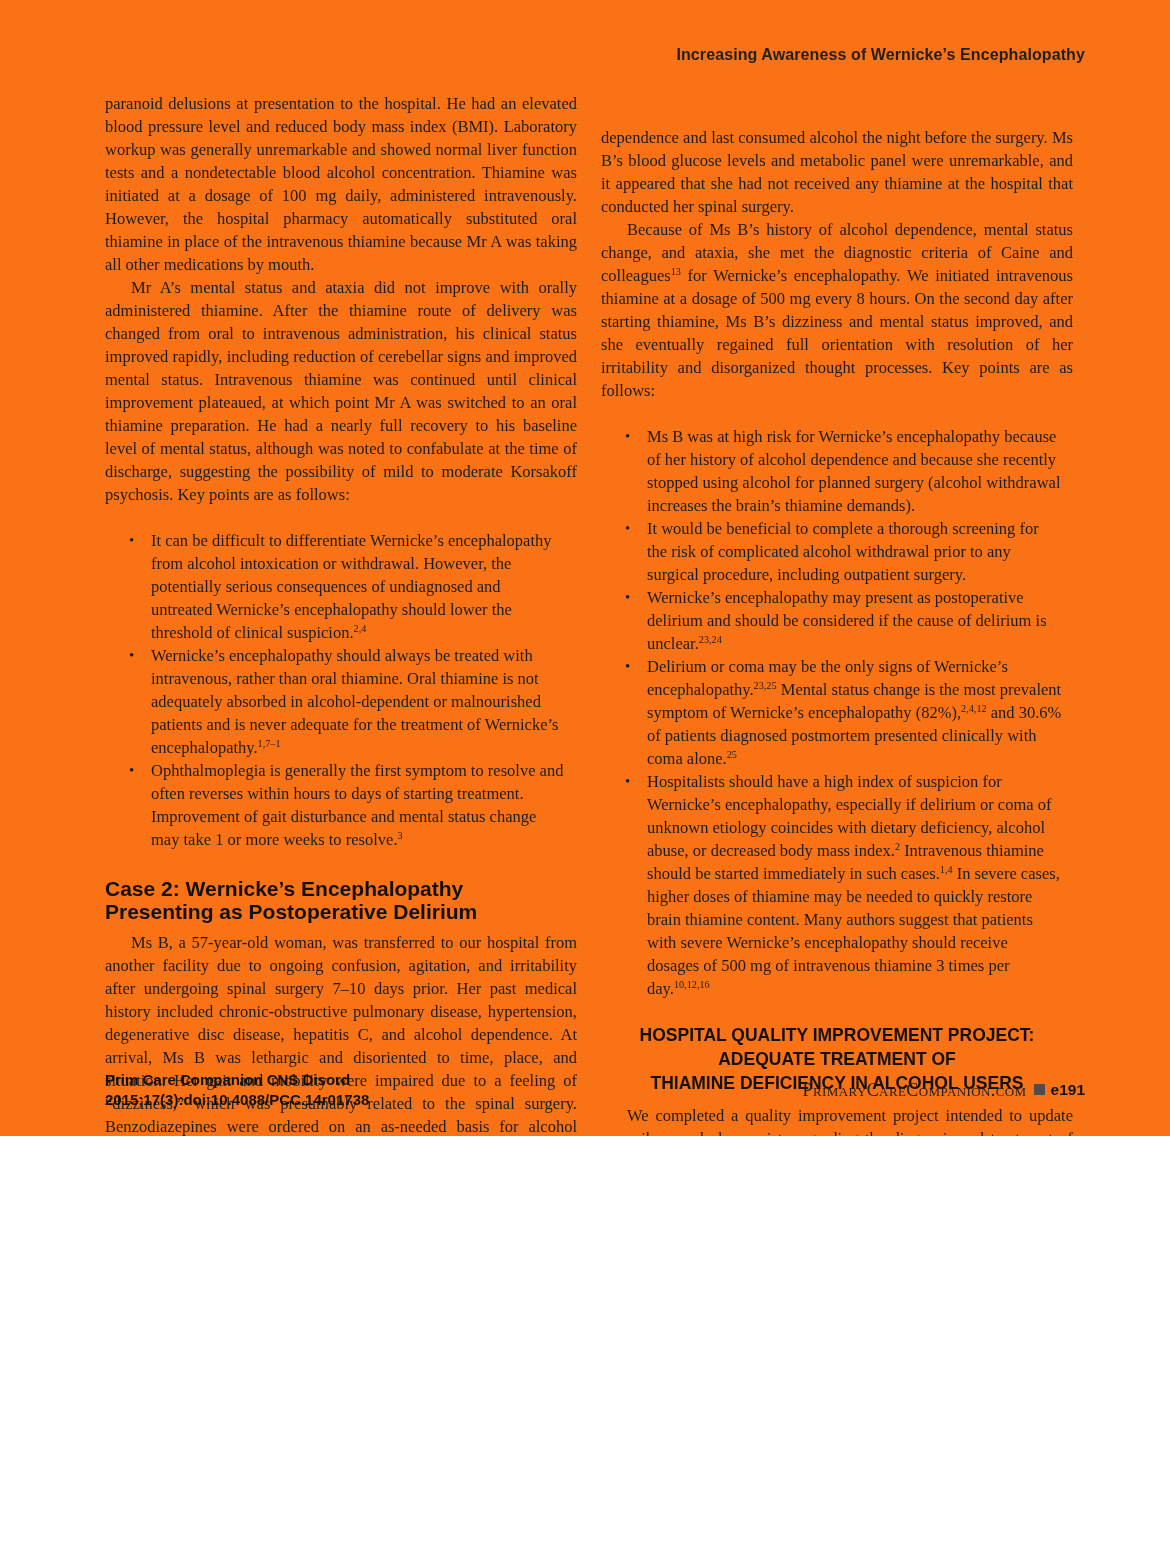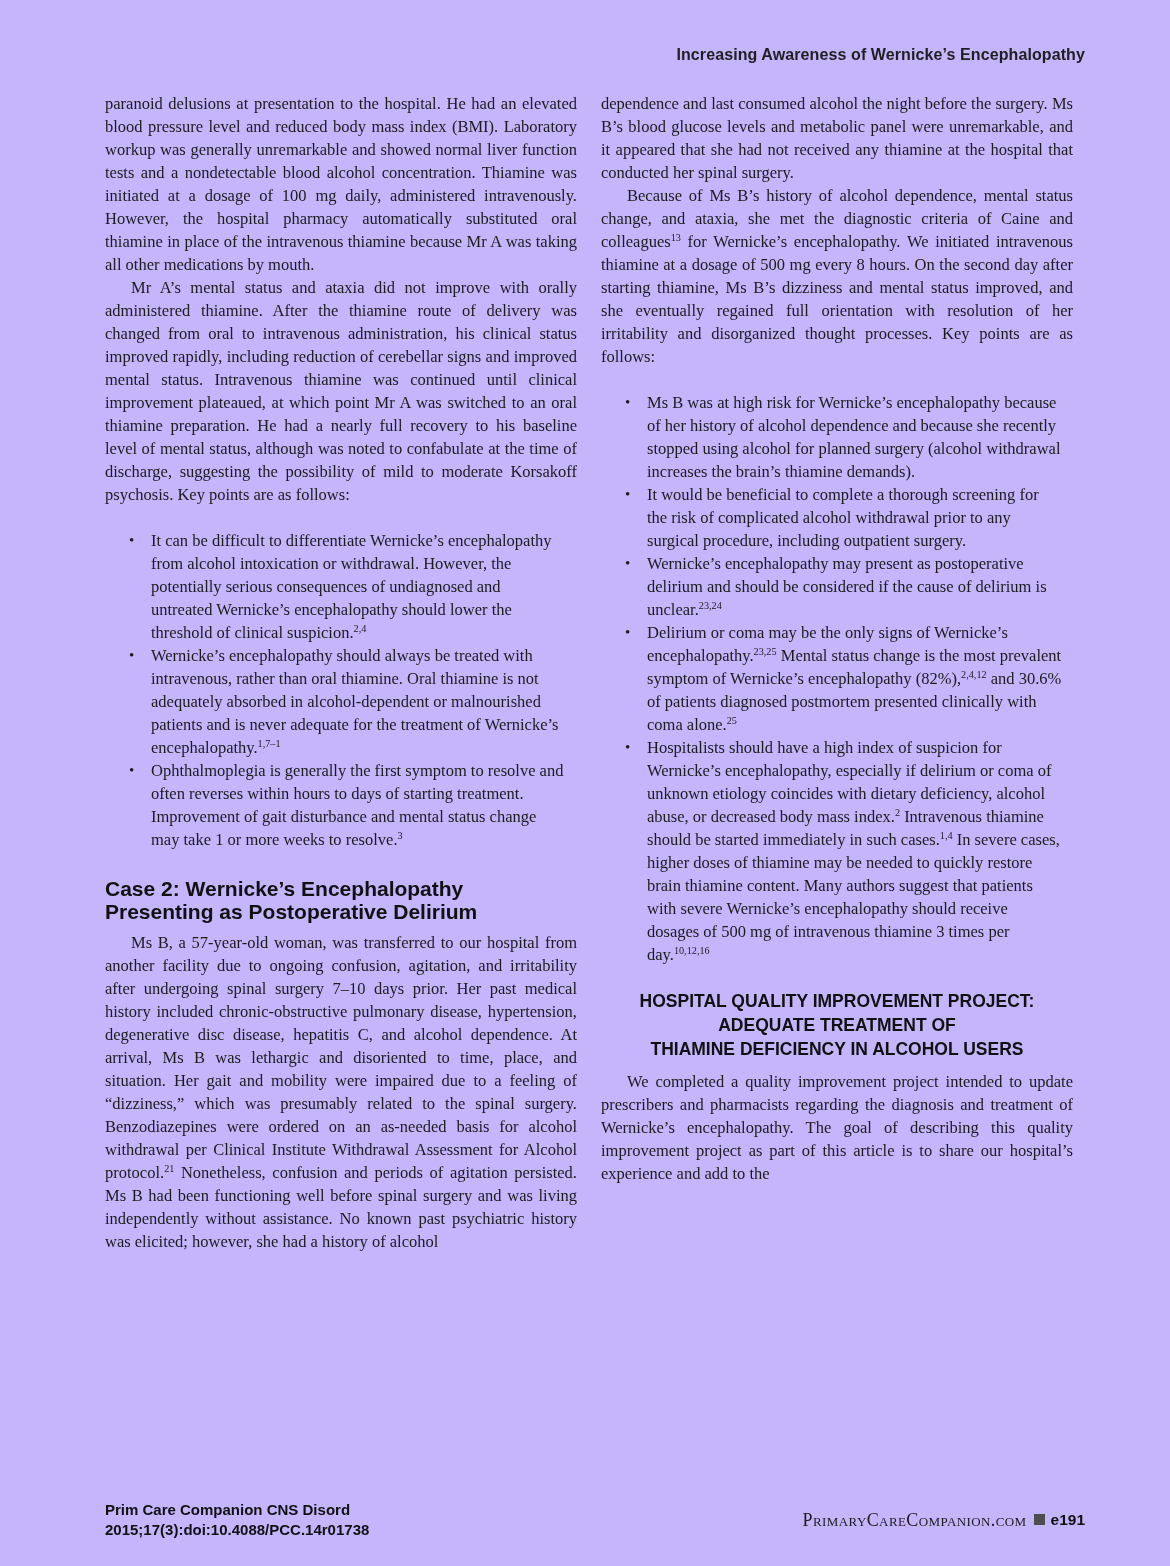--- a/index.html
+++ b/index.html
@@ -1,21 +1,21 @@
 <!DOCTYPE html>
 <html><head>
 <meta charset="utf-8">
 <style>
   * { margin: 0; padding: 0; box-sizing: border-box; }
   html, body { background: #ffffff; }
   .page {
     position: relative;
     width: 1170px;
-    height: 1566px;
-    background: #c4b5fd;
+    height: 1136px;
+    background: #f97316;
     font-family: "Liberation Serif", serif;
     color: #1c1c1c;
     overflow: hidden;
   }
   .running-head {
     position: absolute;
     top: 46px;
     right: 85px;
     font-family: "Liberation Sans", sans-serif;
     font-size: 16px;
@@ -23,20 +23,21 @@
     color: #1f1f1f;
     letter-spacing: 0.1px;
   }
   .columns {
     position: absolute;
     top: 92px;
     left: 105px;
     width: 980px;
     display: flex;
     gap: 24px;
+    align-items: center;
   }
   .column { width: 472px; }
   .para {
     font-size: 16.5px;
     line-height: 23px;
     text-align: justify;
     color: #1c1c1c;
   }
   .para.indent { text-indent: 26px; }
   sup {

